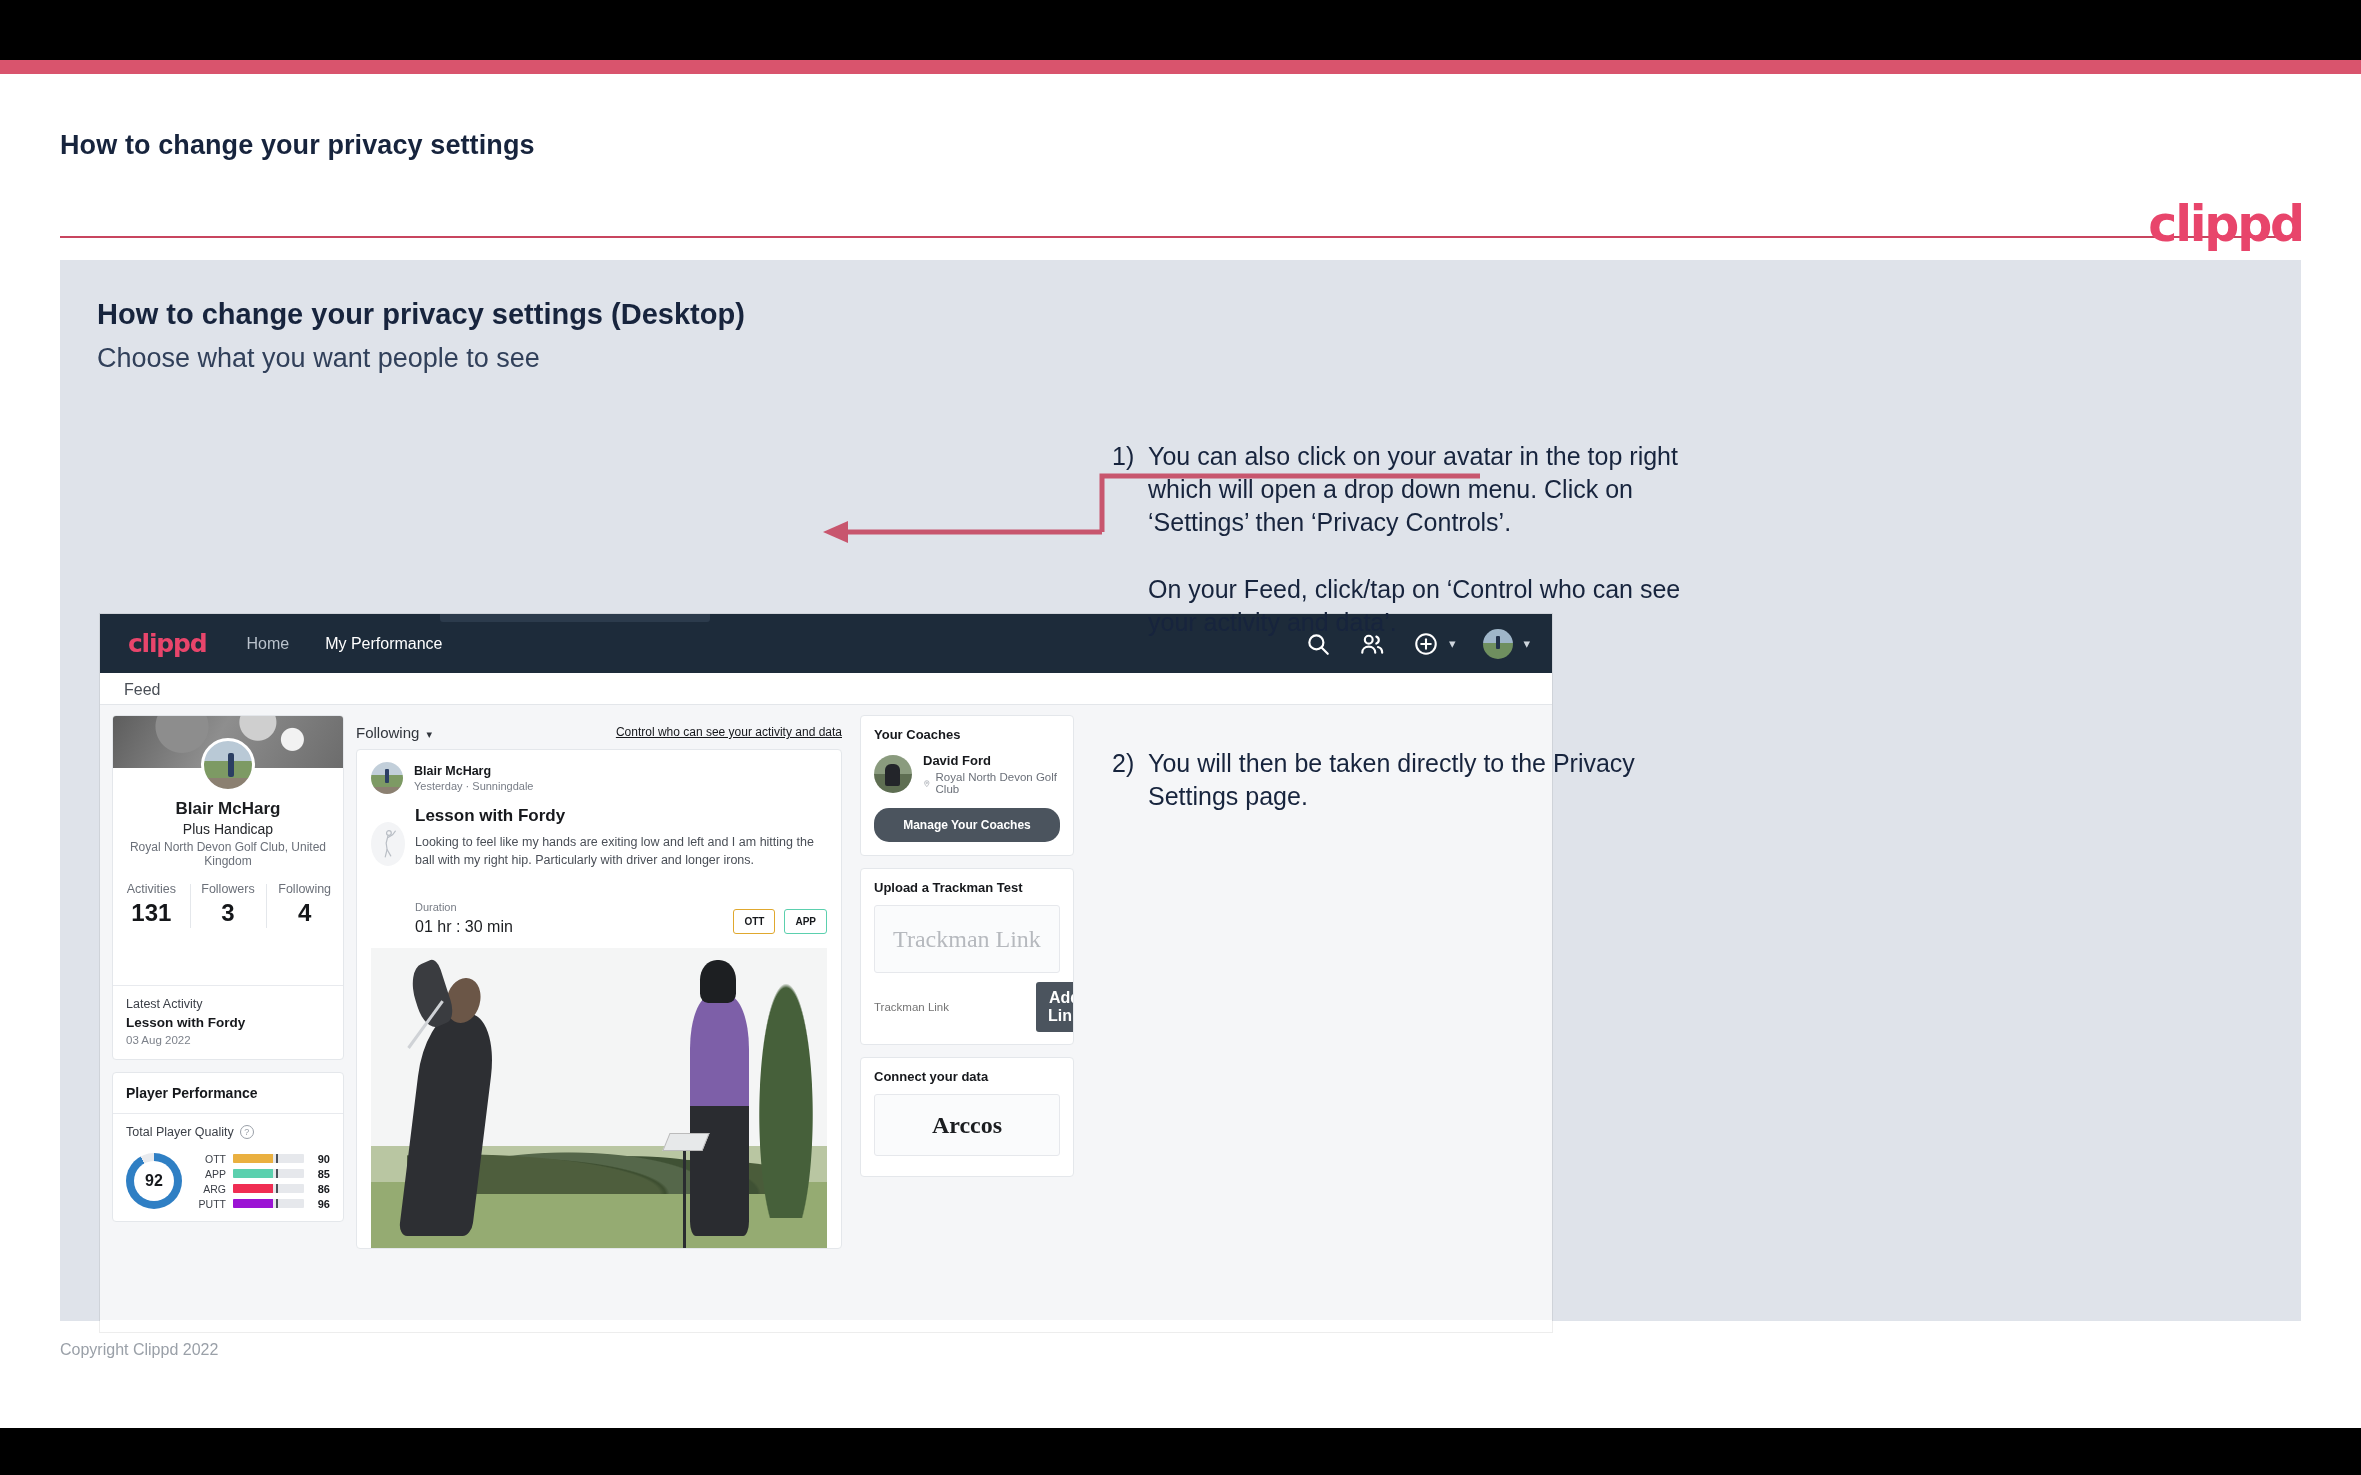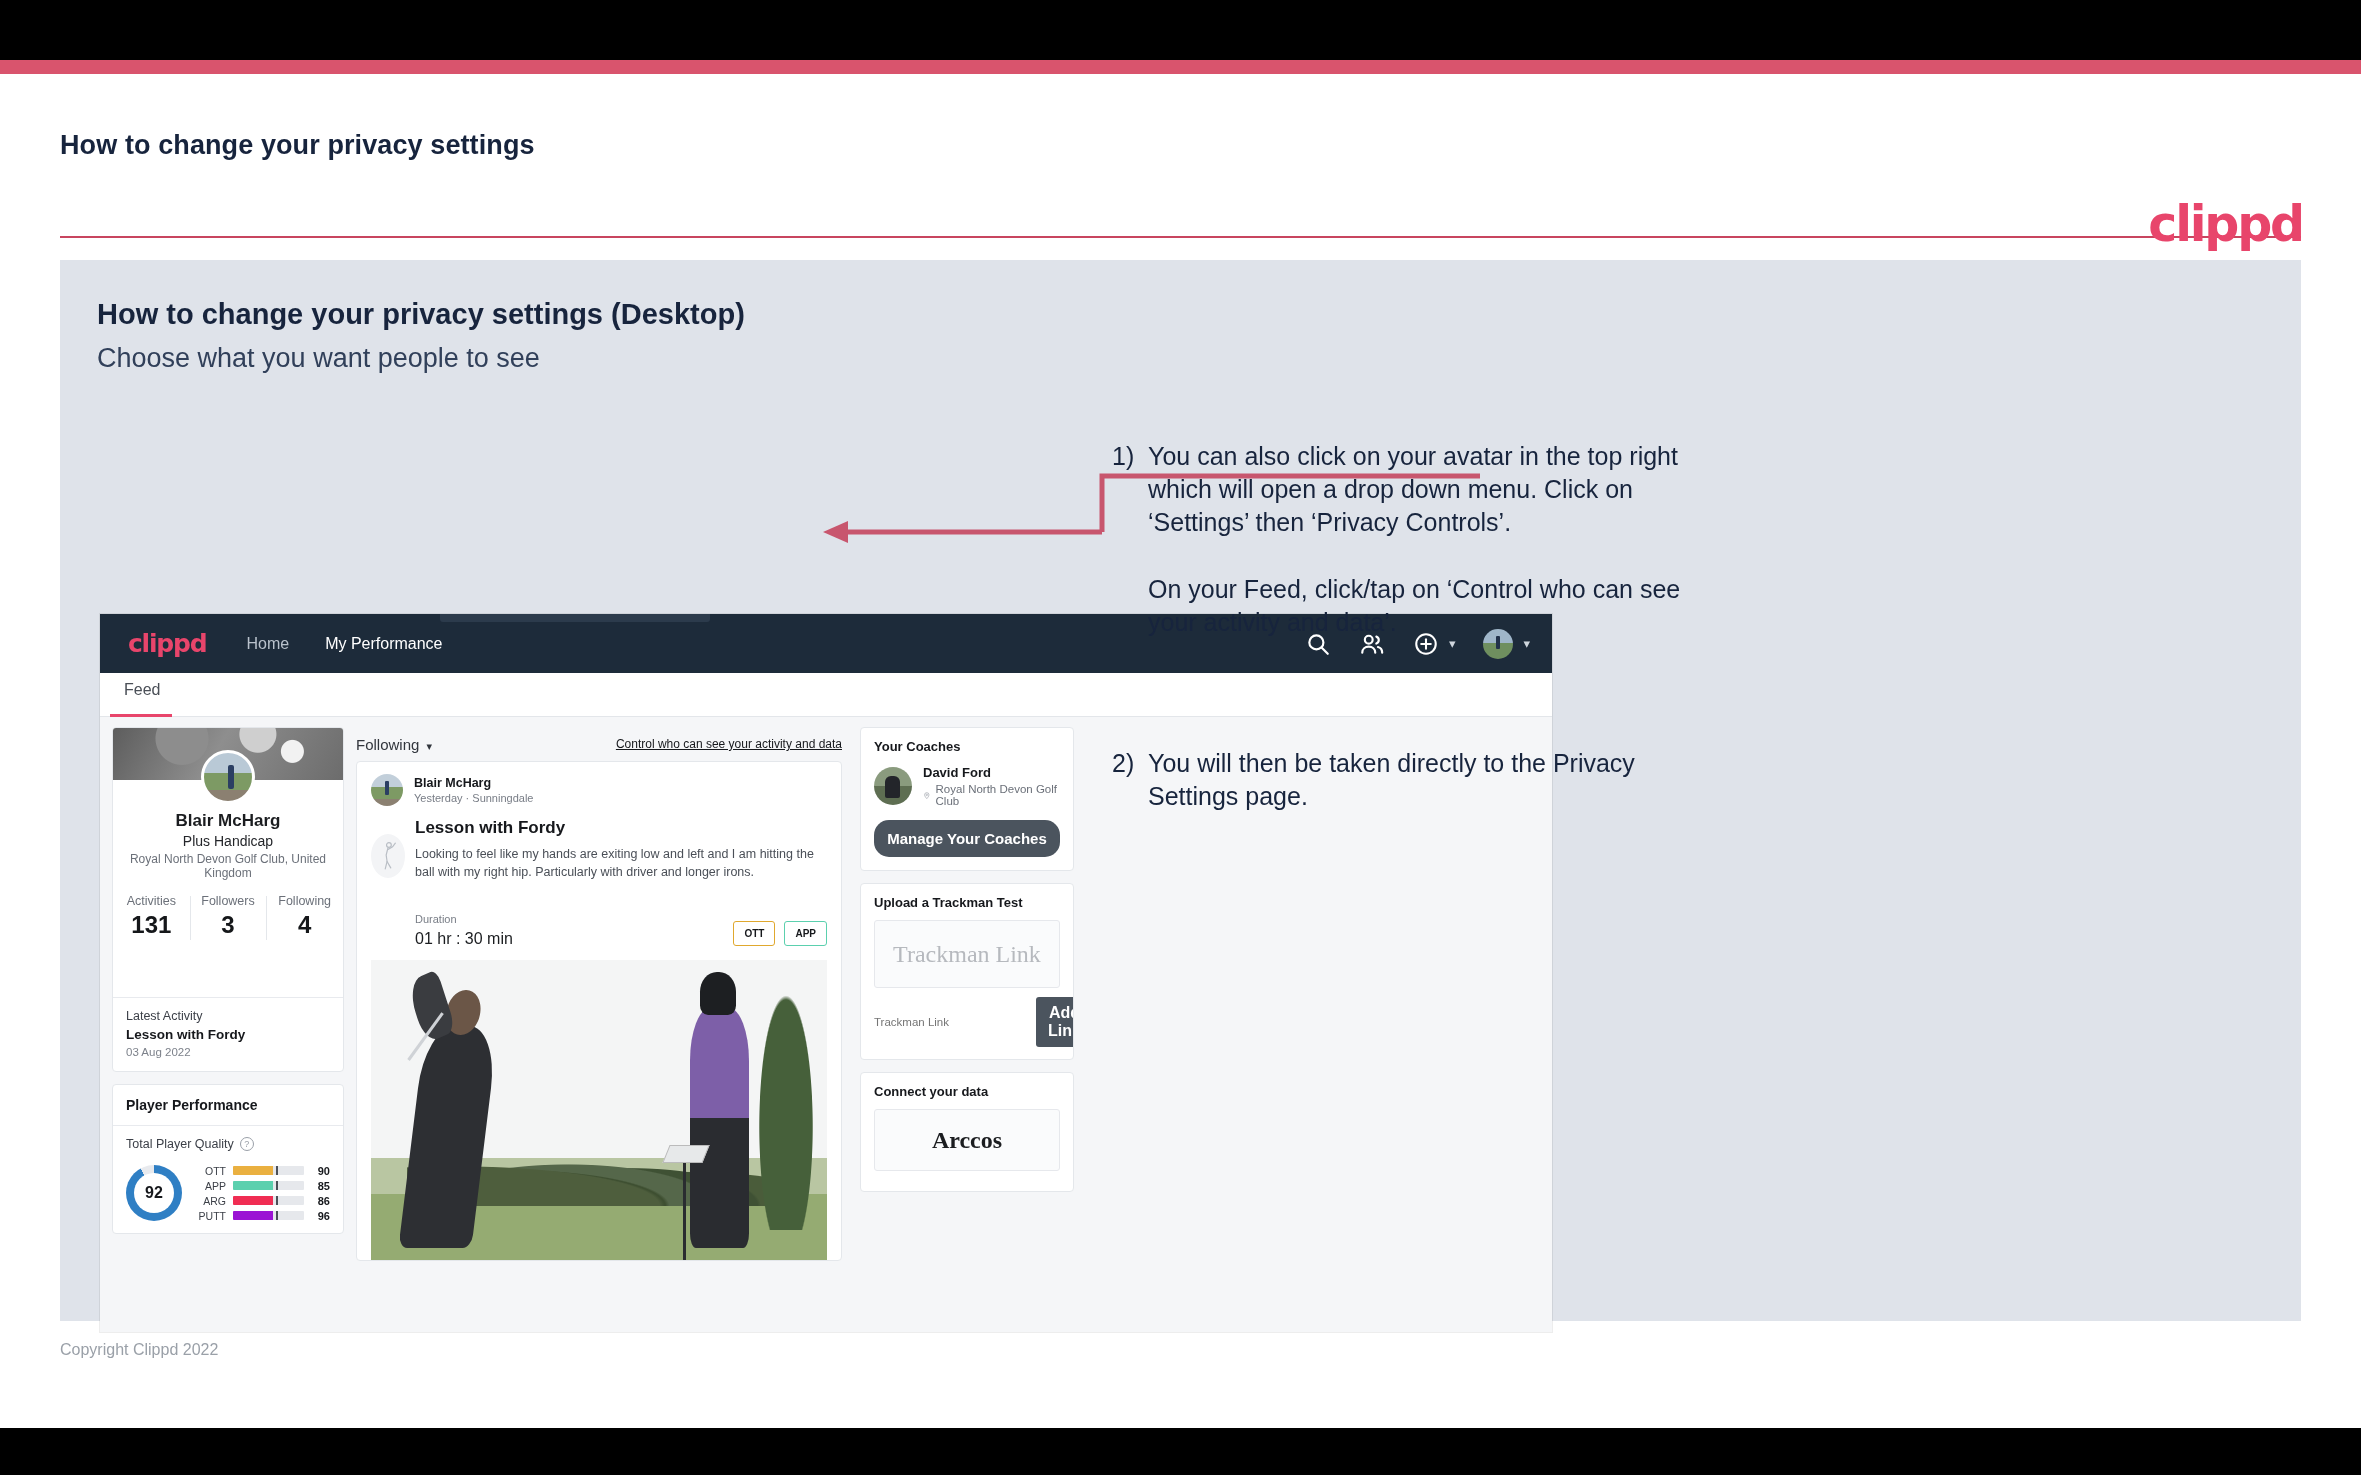--- a/index.html
+++ b/index.html
@@ -83,21 +83,21 @@
     width: 30px; height: 30px; border-radius: 50%; overflow: hidden;
     background: linear-gradient(#9fb6c9 0 45%, #6f8f5f 45% 100%);
     position: relative;
   }
   .avatar-nav::after {
     content: ""; position: absolute; left: 13px; top: 7px; width: 4px; height: 13px;
     background: #21314a; border-radius: 1px;
   }
 
   
-  .tabbar { height: 44px; background: #fff; border-bottom: 1px solid #e3e6ea; position: relative; }
+  .tabbar { height: 32px; background: #fff; border-bottom: 1px solid #e3e6ea; position: relative; }
   .tab {
     position: absolute; left: 24px; top: 8px; font-size: 16px; color: #4a4f57;
   }
   .tab-underline {
     position: absolute; left: 10px; top: 41px; width: 62px; height: 3px; background: #e8456b;
   }
 
   .appbody { position: relative; background: #f5f6f8; height: 615px; }
 
   
@@ -265,21 +265,21 @@
   }
   .coach-av::after {
     content: ""; position: absolute; left: 11px; top: 9px; width: 15px; height: 22px;
     background: #23252a; border-radius: 6px 6px 2px 2px;
   }
   .coach-name { font-size: 13px; font-weight: 700; color: #16181c; }
   .coach-club { font-size: 11.5px; color: #6b7079; margin-top: 3px; display: flex; align-items: center; gap: 5px; }
   .pin { width: 9px; height: 9px; }
   .btn-dark {
     display: block; margin: 13px 13px 13px; background: #4b545e; color: #fff;
-    font-size: 15px; font-weight: 700; text-align: center; padding: 10px 0; border-radius: 15px;
+    font-size: 12px; font-weight: 700; text-align: center; padding: 10px 0; border-radius: 15px;
     border: none; cursor: pointer; width: calc(100% - 26px);
   }
   .upload-box {
     margin: 10px 13px 0; border: 1px solid #e6e8ec; border-radius: 3px; background: #fafbfc;
     height: 68px; display: flex; align-items: center; justify-content: center;
   }
   .trackman-wm { font-family: "Liberation Serif", serif; font-size: 24px; color: #b6b9be; }
   .link-row { display: flex; align-items: center; padding: 9px 13px 12px; gap: 8px; }
   .link-input {
     flex: 1; font-size: 11.5px; color: #9aa0a8; background: transparent; border: none; outline: none;

